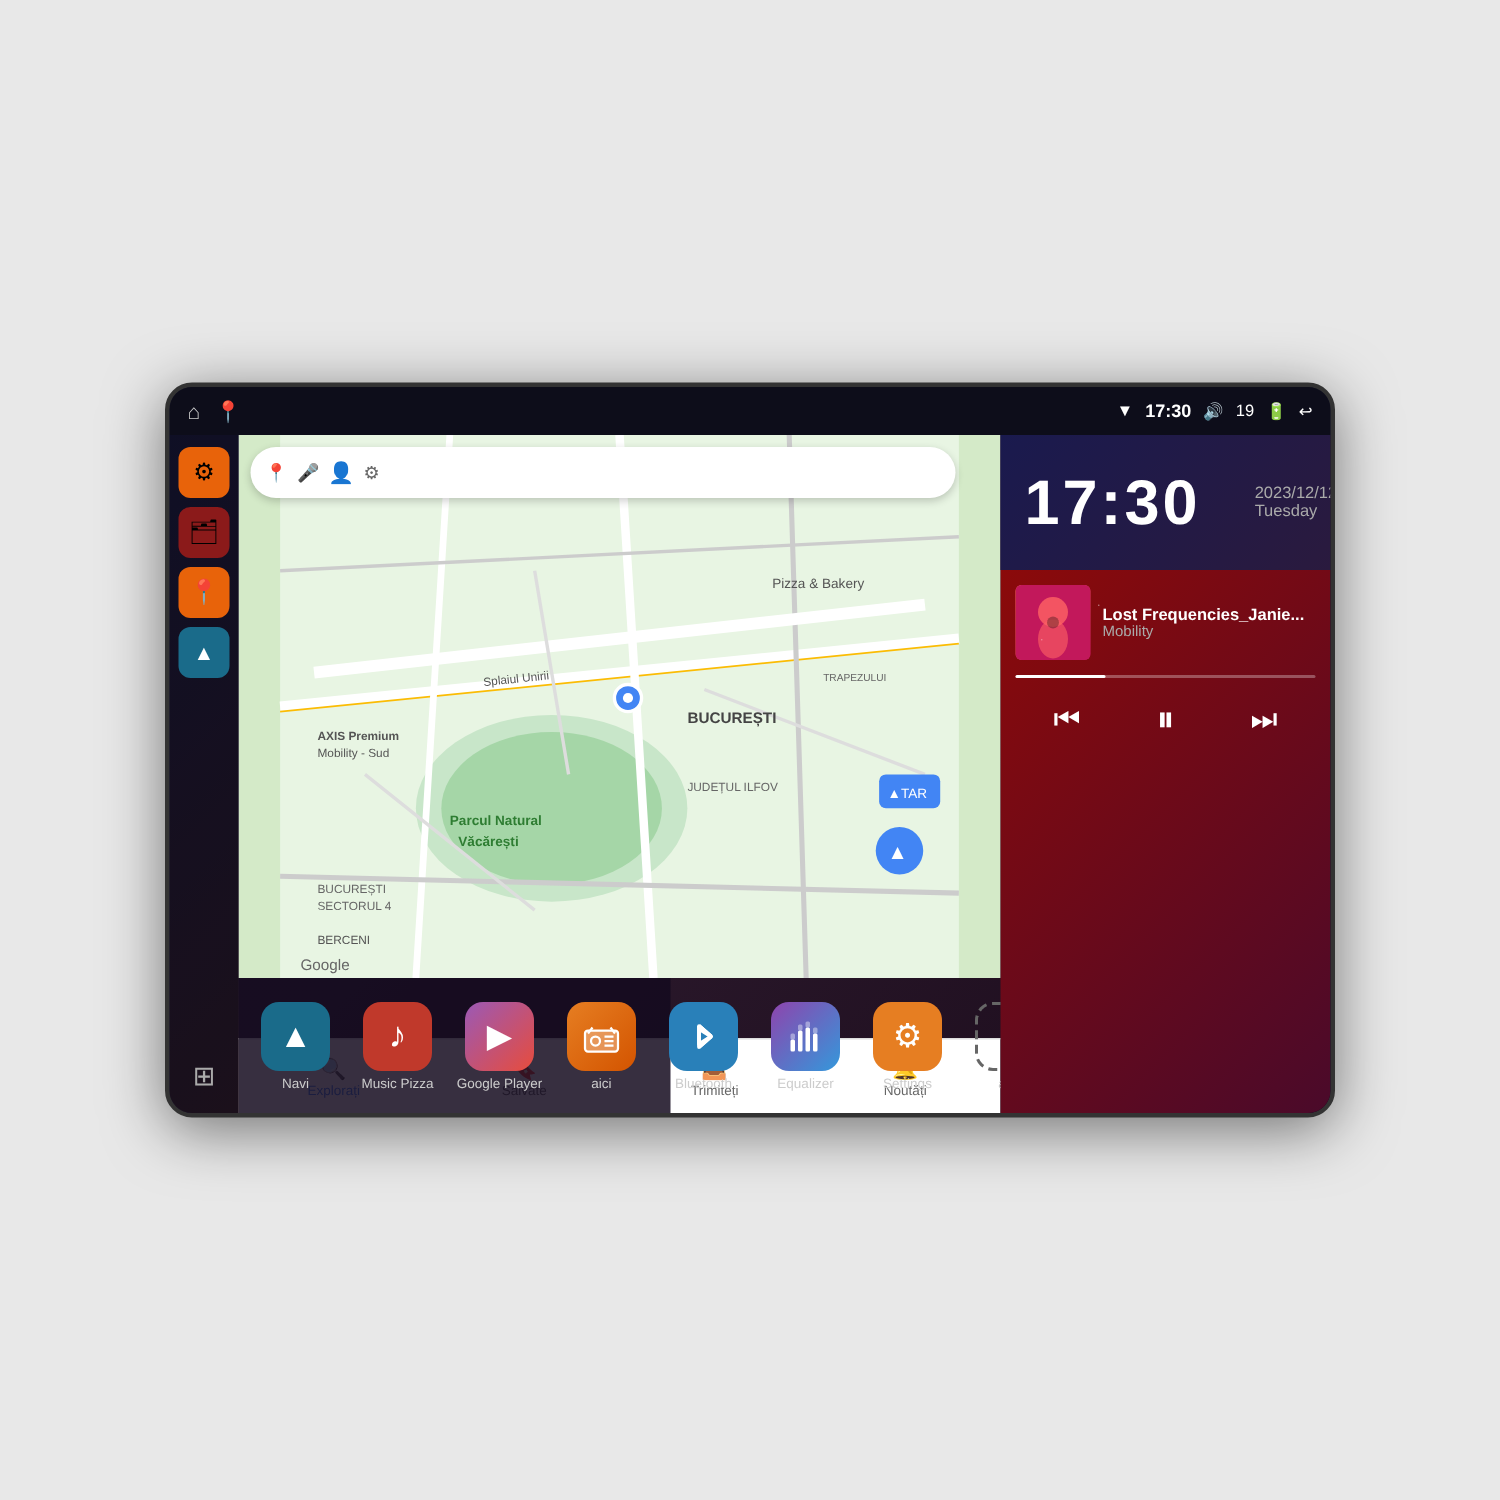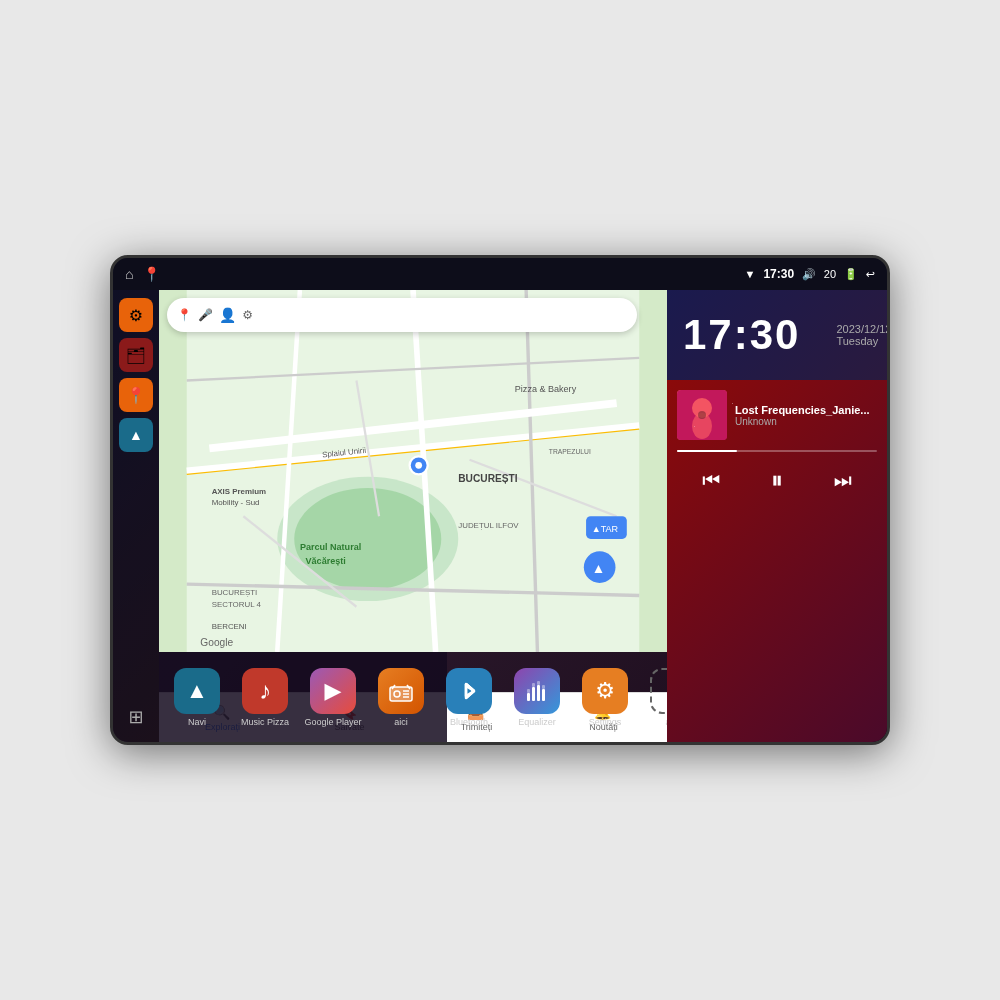--- a/index.html
+++ b/index.html
@@ -342,21 +342,21 @@
 
   <div class="status-bar">
     <div class="status-left">
       <span class="status-icon">⌂</span>
       <span class="status-icon">📍</span>
     </div>
     <div class="status-right">
       <span>▼</span>
       <span class="status-time">17:30</span>
       <span>🔊</span>
-      <span>20</span>
+      <span>19</span>
       <span>🔋</span>
       <span>↩</span>
     </div>
   </div>
 
   <div class="main-content">
 
     <div class="stars">
       <div class="star" style="width:2px;height:2px;top:15%;left:70%;opacity:0.7;"></div>
       <div class="star" style="width:1px;height:1px;top:25%;left:80%;opacity:0.5;"></div>
@@ -533,21 +533,21 @@
           <div class="album-art">
             <svg width="50" height="50" viewBox="0 0 50 50">
               <rect width="50" height="50" fill="#c2185b"></rect>
               <circle cx="25" cy="18" r="10" fill="rgba(255,100,100,0.8)"></circle>
               <ellipse cx="25" cy="36" rx="10" ry="13" fill="rgba(255,100,100,0.6)"></ellipse>
               <circle cx="25" cy="25" r="4" fill="rgba(0,0,0,0.3)"></circle>
             </svg>
           </div>
           <div class="music-text">
             <div class="music-title">Lost Frequencies_Janie...</div>
-            <div class="music-artist">Unknown</div>
+            <div class="music-artist">Mobility</div>
           </div>
         </div>
         <div class="progress-bar">
           <div class="progress-fill"></div>
         </div>
         <div class="music-controls">
           <span class="ctrl-btn">⏮</span>
           <span class="ctrl-btn" style="font-size:24px;">⏸</span>
           <span class="ctrl-btn">⏭</span>
         </div>

